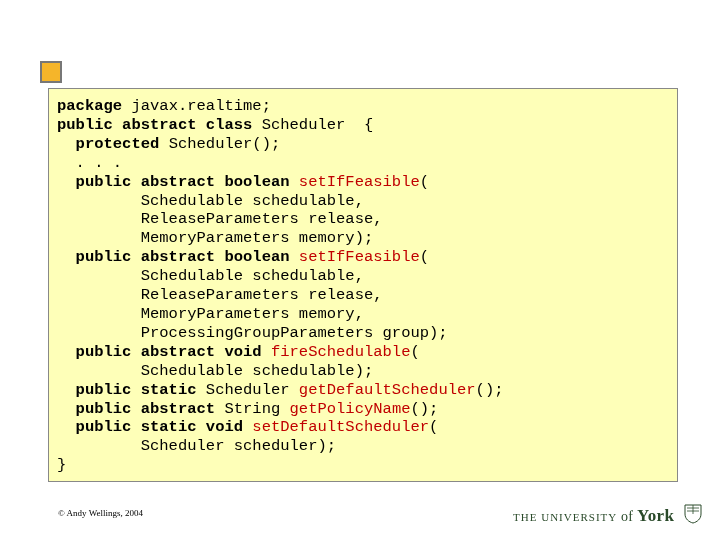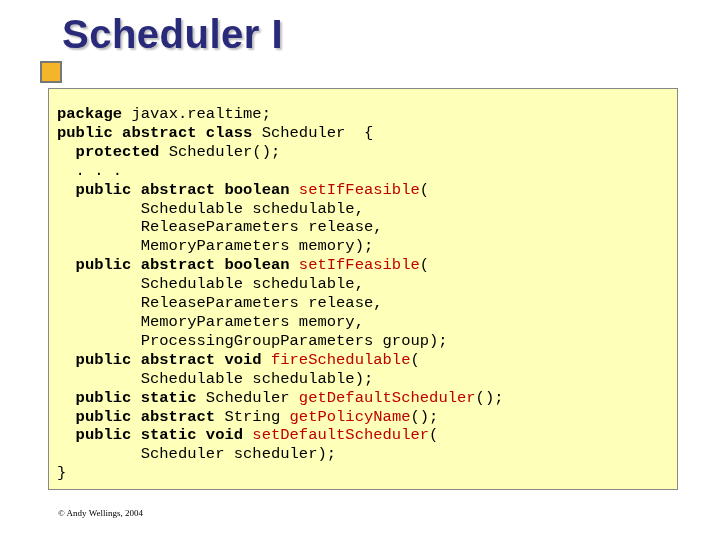--- a/index.html
+++ b/index.html
@@ -41,21 +41,21 @@
     letter-spacing: 0.5px;
   }
   .code-box {
     position: absolute;
     left: 48px;
     top: 88px;
     width: 630px;
     background: #feffb8;
     border: 1.5px solid #888;
     box-sizing: border-box;
-    padding: 16px 8px 6px 8px;
+    padding: 8px 8px 6px 8px;
     font-family: "Courier New", Courier, monospace;
     font-size: 15.5px;
     line-height: 1.22;
     color: #000;
     white-space: pre;
   }
   .code-box .kw { font-weight: bold; }
   .code-box .mname { color: #c00000; }
   .copyright {
     position: absolute;
@@ -90,23 +90,20 @@
     vertical-align: -3px;
   }
 </style>
 </head>
 <body>
 
 <div class="slide">
 
   <div class="title-accent"></div>
 
-  <div class="title-wrap">
-    <h1 class="title">Scheduler I</h1>
-  </div>
 
   <div class="code-box"><span class="kw">package</span><span> javax.realtime;</span>
 <span class="kw">public abstract class</span><span> Scheduler  {</span>
 <span class="kw">  protected</span><span> Scheduler();</span>
 <span>  . . .</span>
 <span class="kw">  public abstract boolean </span><span class="mname">setIfFeasible</span><span>(</span>
 <span>         Schedulable schedulable,</span>
 <span>         ReleaseParameters release,</span>
 <span>         MemoryParameters memory);</span>
 <span class="kw">  public abstract boolean </span><span class="mname">setIfFeasible</span><span>(</span>
@@ -117,14 +114,23 @@
 <span class="kw">  public abstract void </span><span class="mname">fireSchedulable</span><span>(</span>
 <span>         Schedulable schedulable);</span>
 <span class="kw">  public static</span><span> Scheduler </span><span class="mname">getDefaultScheduler</span><span>();</span>
 <span class="kw">  public abstract</span><span> String </span><span class="mname">getPolicyName</span><span>();</span>
 <span class="kw">  public static void </span><span class="mname">setDefaultScheduler</span><span>(</span>
 <span>         Scheduler scheduler);</span>
 <span>}</span></div>
 
   <div class="copyright">© Andy Wellings, 2004</div>
 
+  <div class="logo">
+    <span class="small">THE UNIVERSITY</span><span> of </span><span class="york">York</span>
+    <span class="crest">
+      <svg width="18" height="20" viewBox="0 0 18 20">
+        <path d="M1 1 h16 v9 c0 5 -4 8 -8 9 c-4 -1 -8 -4 -8 -9 z" fill="#fff" stroke="#2a4a2a" stroke-width="1"></path>
+        <path d="M3 4 h12 M3 7 h12 M9 1 v9" stroke="#2a4a2a" stroke-width="0.8"></path>
+      </svg>
+    </span>
+  </div>
 
 </div>
 
 </body></html>

